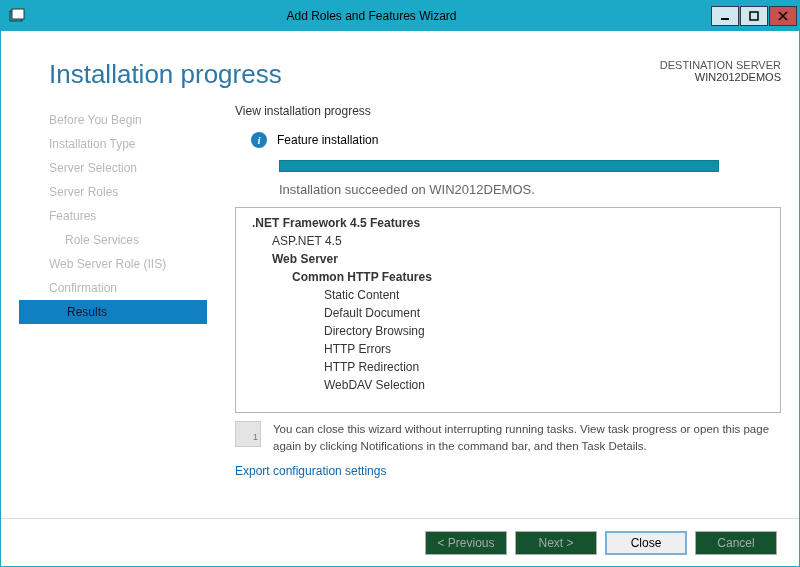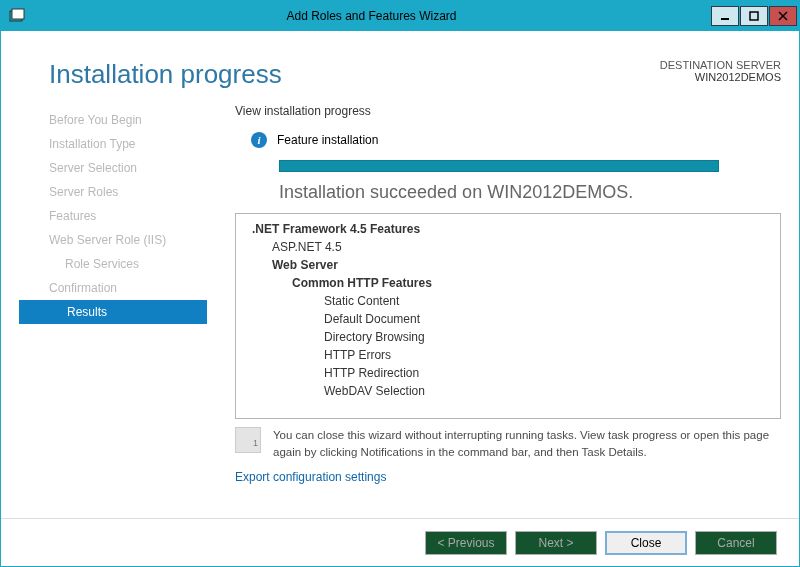--- a/index.html
+++ b/index.html
@@ -13,27 +13,27 @@
   .winbtn.close { background: #c75050; }
   .content { flex: 1; display: flex; flex-direction: column; padding: 10px 18px 14px 18px; }
   .header-row { display: flex; justify-content: space-between; align-items: flex-start; margin: 18px 0 14px 30px;}
   .page-title { color: #2e78a6; font-size: 26px; font-weight: 300; text-align: center; }
   .dest { text-align: right; font-size: 11px; color: #555; }
   .dest .srv { color: #333; font-size: 11px; }
   .body { flex: 1; display: flex; min-height: 0; }
   .sidebar { width: 188px; padding-top: 4px; }
   .sidebar-item { padding: 5px 10px 5px 30px; font-size: 12px; color: #b9b9b9; cursor: default; }
   .sidebar-item.sub { padding-left: 46px; }
-  .sidebar-item.active { background: #1080c2; color: #ffffff; padding-left: 48px; }
+  .sidebar-item.active { background: #1080c2; color: #0f172a; padding-left: 48px; }
   .main { flex: 1; display: flex; flex-direction: column; min-width: 0; padding-left: 28px;}
   .subhead { color: #333; margin-bottom: 14px; font-size: 12px;}
   .status-row { display: flex; align-items: center; gap: 10px; margin-left: 16px; margin-bottom: 6px;}
   .info-icon { width: 16px; height: 16px; border-radius: 50%; background: #1c7fc2; color: #fff; font-weight: bold; font-size: 11px; display:flex; align-items:center; justify-content:center; font-family: Georgia, serif; font-style: italic;}
   .progress { height: 12px; margin: 6px 0 10px 44px; background: #0f8fa8; border: 1px solid #0b7b91; width: 440px;}
-  .succ-msg { color: #666; margin-left: 44px; margin-bottom: 10px; font-size: 18px;}
+  .succ-msg { color: #666; margin-left: 44px; margin-bottom: 10px; font-size: 13px;}
   .tree-box { border: 1px solid #b5b5b5; height: 206px; overflow-y: scroll; padding: 6px 0 6px 6px; background: #fff; margin-bottom: 8px; position: relative;}
   .tree-item { padding: 2px 0; color: #353535; }
   .l0 { padding-left: 10px; font-weight: 600; }
   .l1 { padding-left: 30px; }
   .l0b { padding-left: 10px; font-weight: 600; }
   .l1b { padding-left: 30px; font-weight: 600;}
   .l2 { padding-left: 50px; font-weight: 600;}
   .l3 { padding-left: 82px; }
   .hint-row { display: flex; gap: 12px; margin-bottom: 10px; color: #4a4a4a; font-size: 11.5px; line-height: 1.45;}
   .hint-icon { width: 26px; height: 26px; background: #e4e4e4; border: 1px solid #ccc; display:flex; align-items:flex-end; justify-content:flex-end; font-size:9px; color:#777; padding:2px; flex-shrink:0;}
@@ -84,22 +84,22 @@
       </div>
     </div>
 
     <div class="body">
       <div class="sidebar" id="sidebar">
           <div class="sidebar-item">Before You Begin</div>
           <div class="sidebar-item">Installation Type</div>
           <div class="sidebar-item">Server Selection</div>
           <div class="sidebar-item">Server Roles</div>
           <div class="sidebar-item">Features</div>
+          <div class="sidebar-item sub">Role Services</div>
           <div class="sidebar-item">Web Server Role (IIS)</div>
-          <div class="sidebar-item sub">Role Services</div>
           <div class="sidebar-item">Confirmation</div>
           <div class="sidebar-item active">Results</div>
         </div>
 
       <div class="main">
         <div class="subhead">View installation progress</div>
         <div class="status-row">
           <span class="info-icon">i</span>
           <span>Feature installation</span>
         </div>

